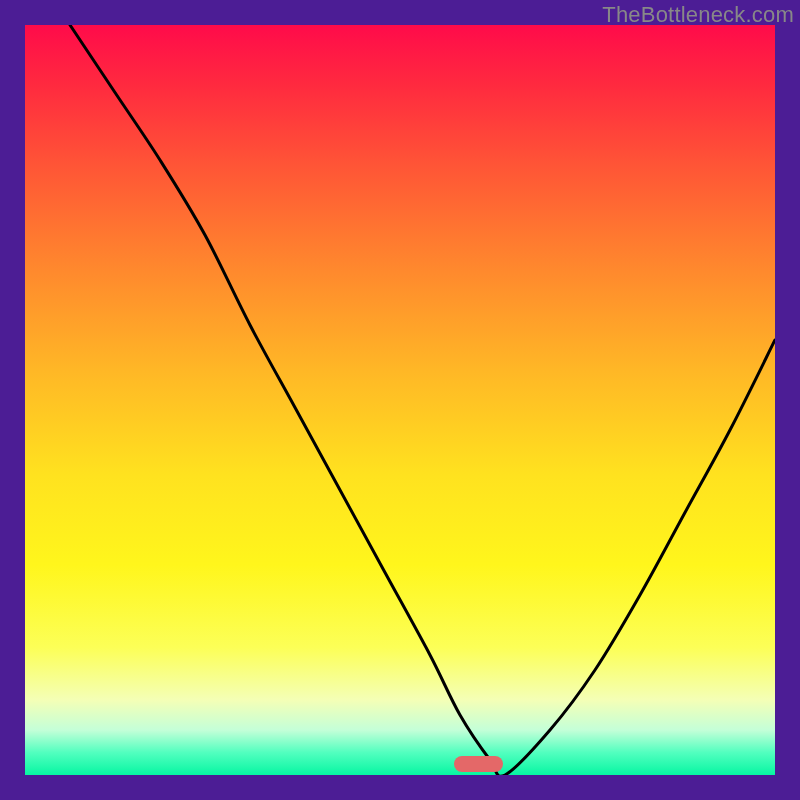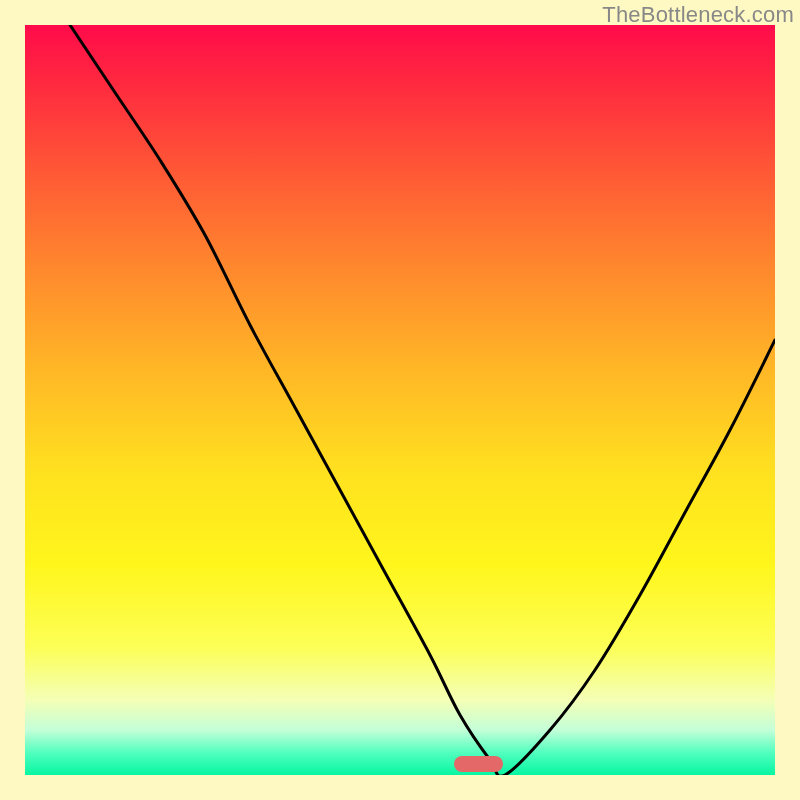--- a/index.html
+++ b/index.html
@@ -1,20 +1,20 @@
 <!DOCTYPE html>
 <html><head>
 <meta charset="utf-8">
 <style>
   * { margin: 0; padding: 0; box-sizing: border-box; }
   html, body { width: 800px; height: 800px; overflow: hidden; background: #000; font-family: Arial, sans-serif; }
   .frame {
     width: 800px;
     height: 800px;
-    background: #fef9c3;
+    background: #4c1d95;
     position: relative;
   }
   .plot-area {
     position: absolute;
     left: 25px;
     top: 25px;
     width: 750px;
     height: 750px;
     background: linear-gradient(to bottom,
       #ff0b4a 0%,

